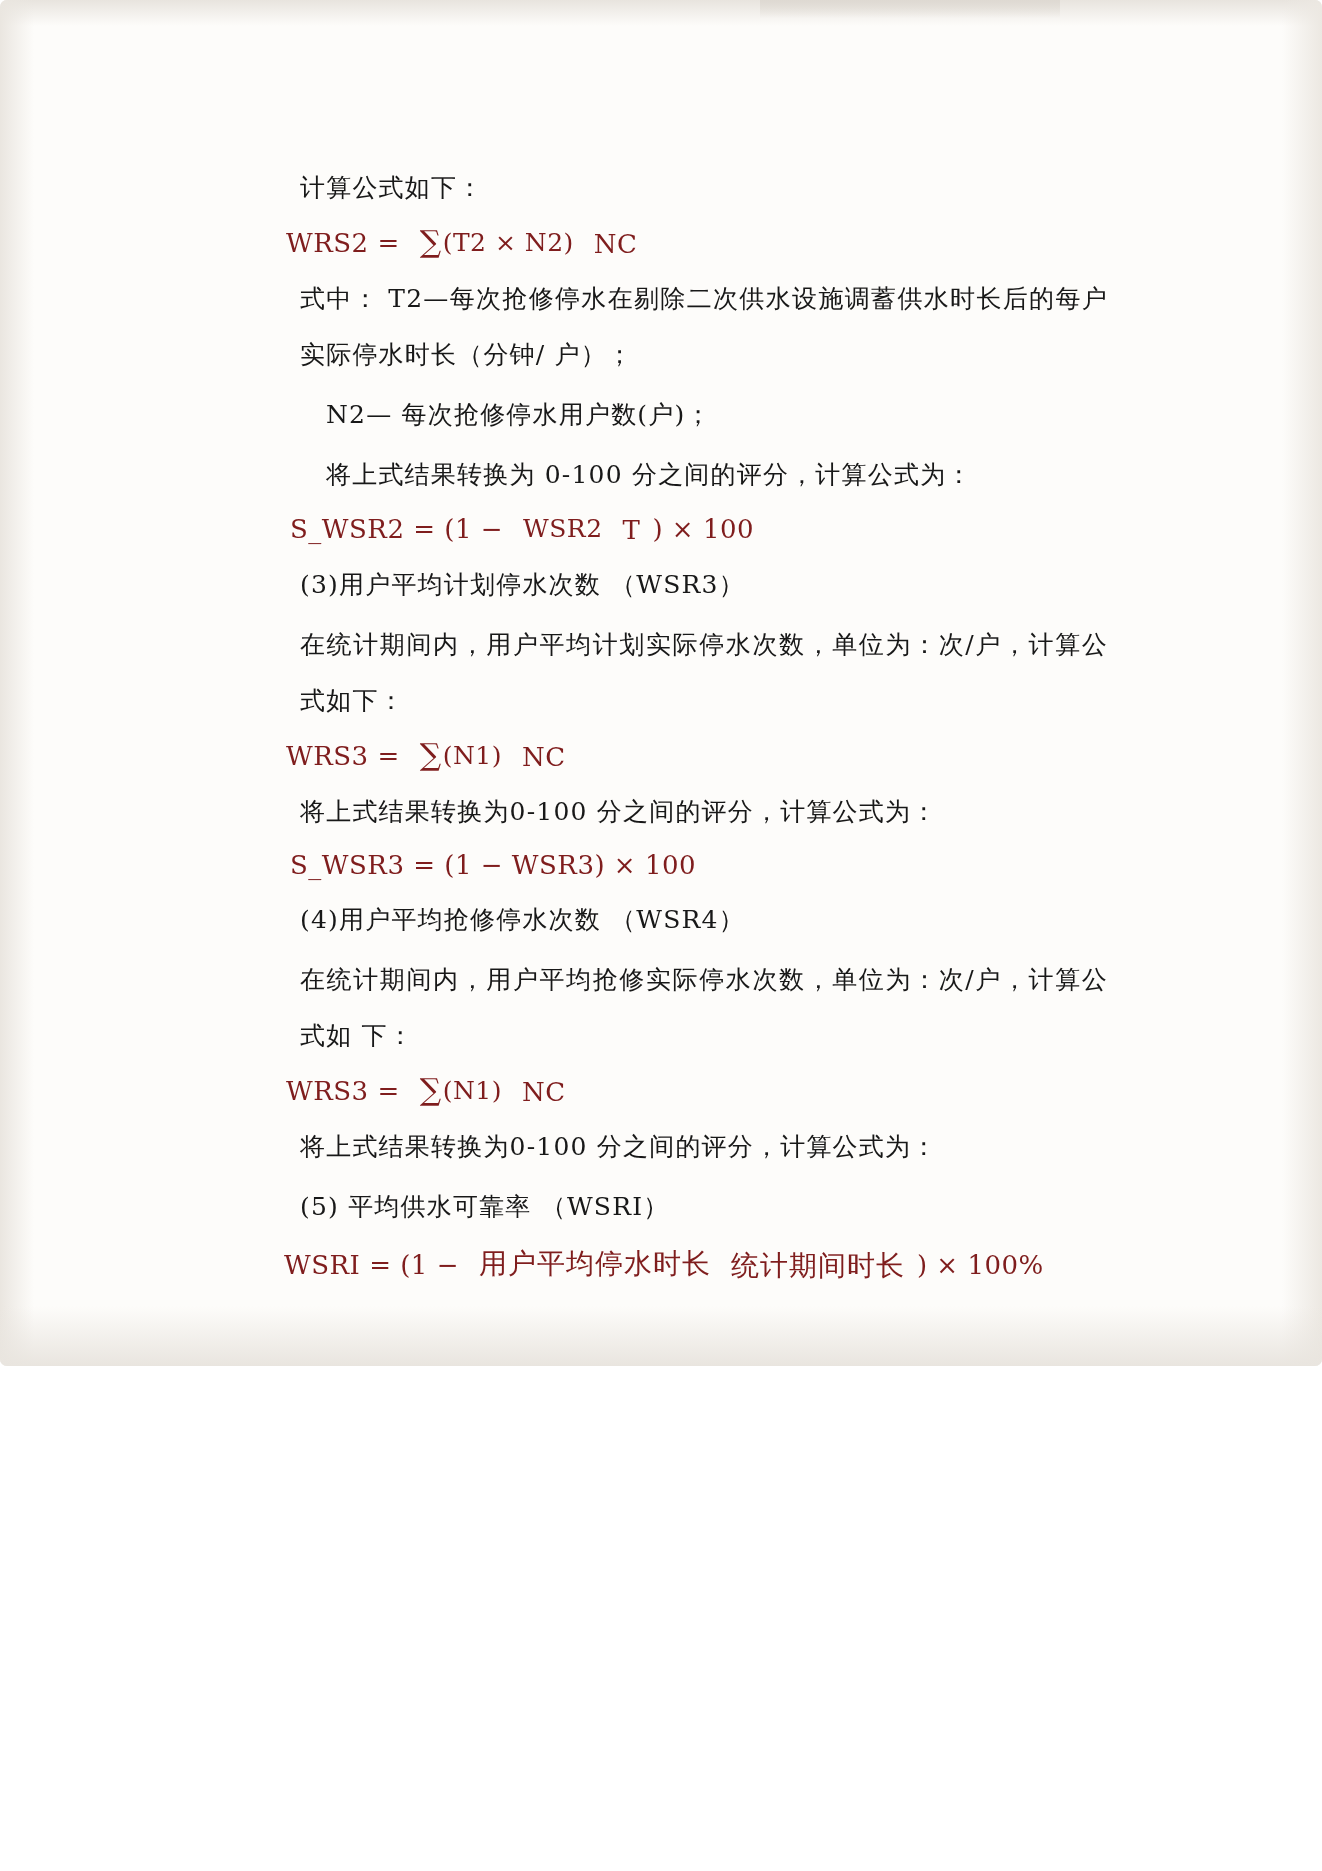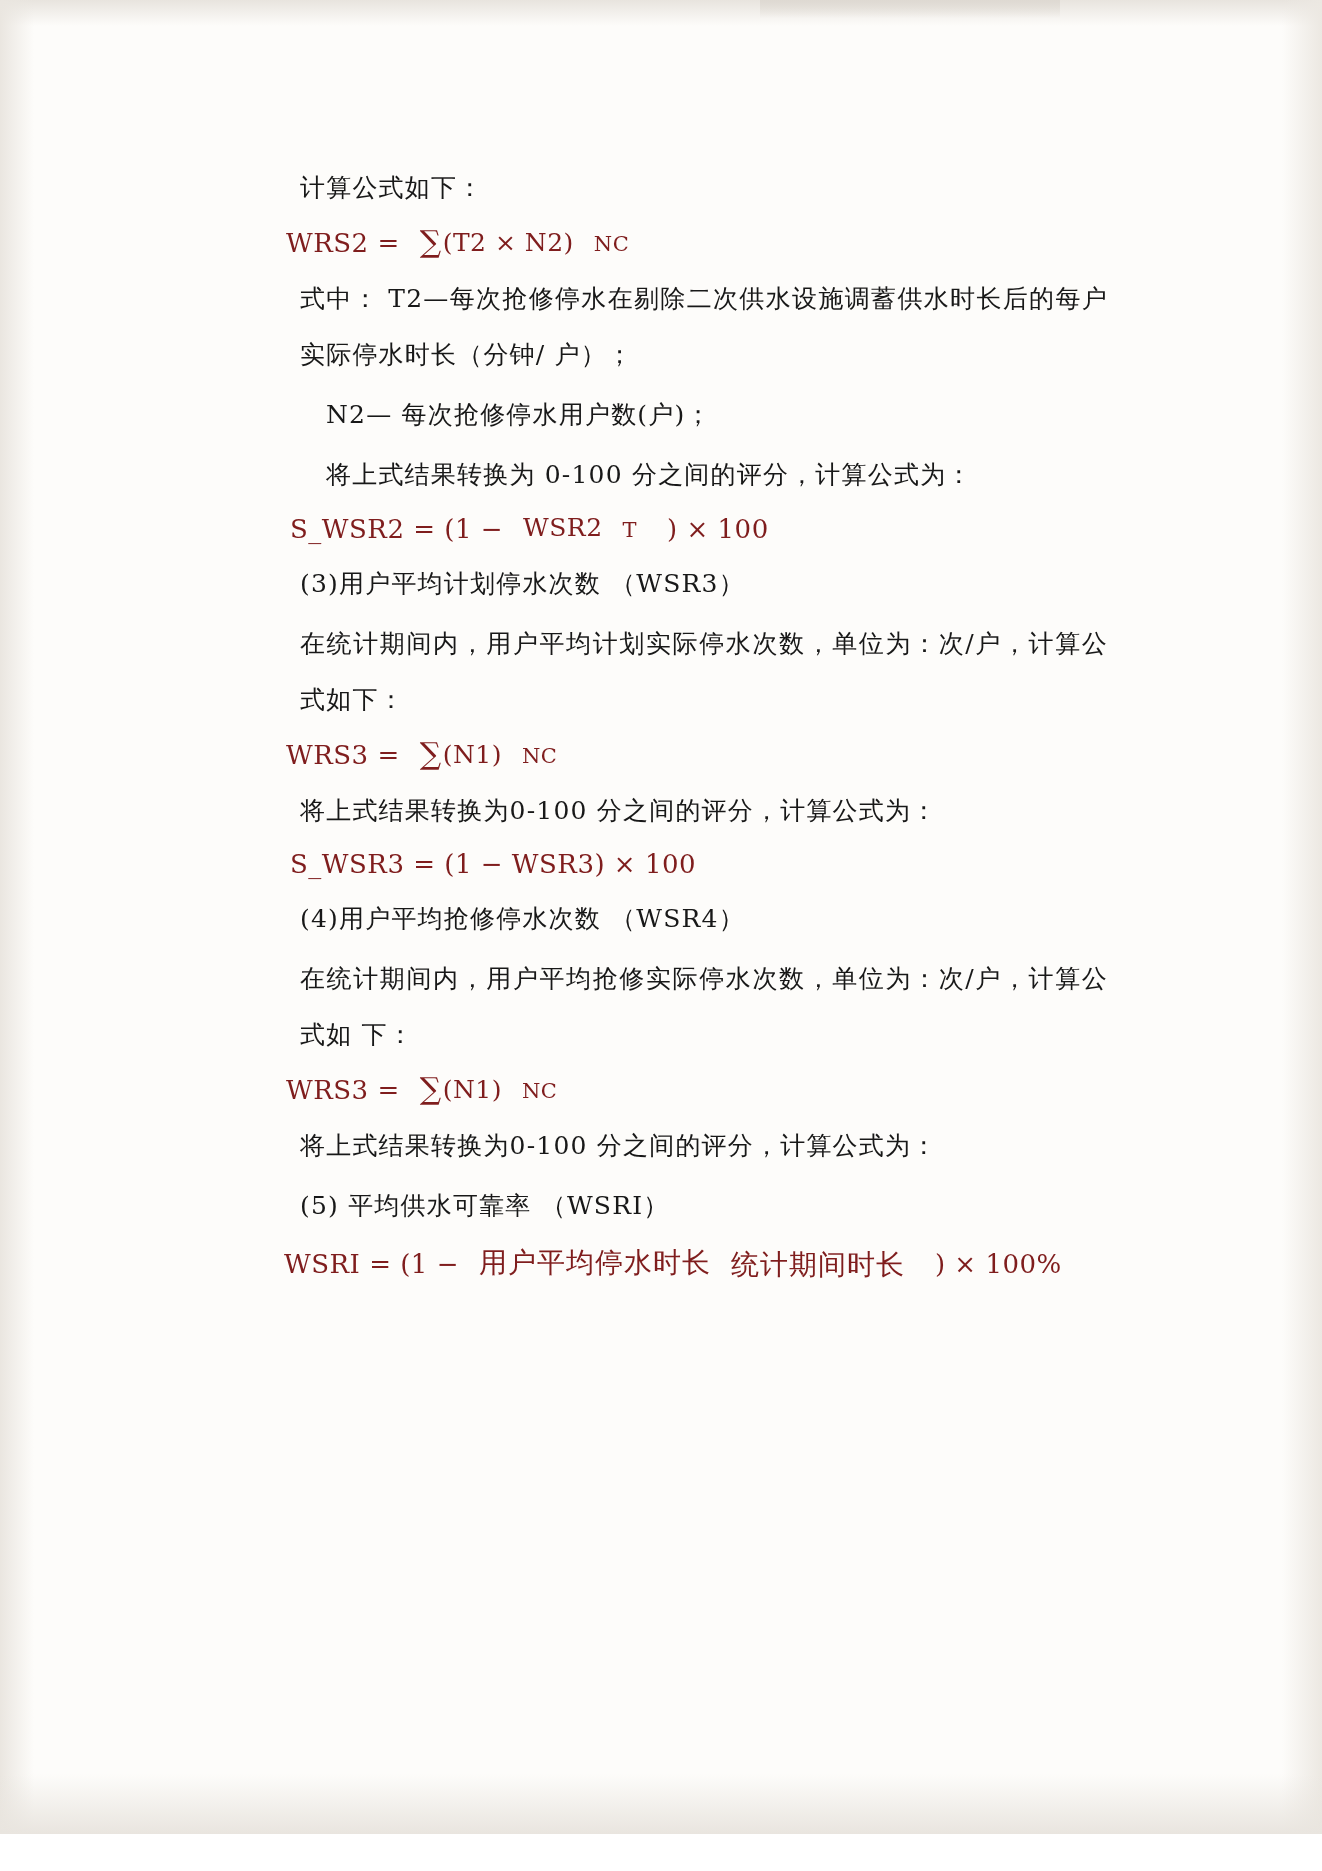--- a/index.html
+++ b/index.html
@@ -7,24 +7,25 @@
     padding: 0;
     background: #ffffff;
   }
   body {
     font-family: "DejaVu Serif", "Liberation Serif", serif;
     color: #111;
   }
   .page {
     position: relative;
     width: 1322px;
-    height: 1834px;
+    height: 1366px;
     margin: 0 auto;
     background: #fdfcfa;
     overflow: hidden;
+    border-radius: 7px;
   }
   
   .scan-edge-top {
     position: absolute;
     left: 0; top: 0; right: 0; height: 26px;
     background: linear-gradient(to bottom, #e8e4de 0%, rgba(253,252,250,0) 100%);
     pointer-events: none;
   }
   .scan-edge-left {
     position: absolute;
@@ -98,35 +99,35 @@
     font-size: 25px;
     white-space: nowrap;
   }
   .frac .bar {
     width: 100%;
     height: 1.6px;
     background: #141414;
   }
   .frac .den {
     padding: 2px 10px 0 10px;
-    font-size: 21px;
+    font-size: 26px;
     white-space: nowrap;
   }
   .sigma {
     font-size: 30px;
     line-height: 1;
     position: relative;
     top: 1px;
     margin-right: 1px;
   }
   .cn-frac .num, .cn-frac .den {
     font-size: 28px;
     letter-spacing: 1px;
   }
-  .fml-gap { margin-left: 18px; }
+  .fml-gap { margin-left: 0; }
 
   .f-offset-1 { padding-left: 38px; }
   .f-offset-2 { padding-left: 42px; }
   .f-offset-3 { padding-left: 36px; }
 </style>
 </head>
 <body>
 
 <div class="page">
   <div class="scan-edge-top"></div>

